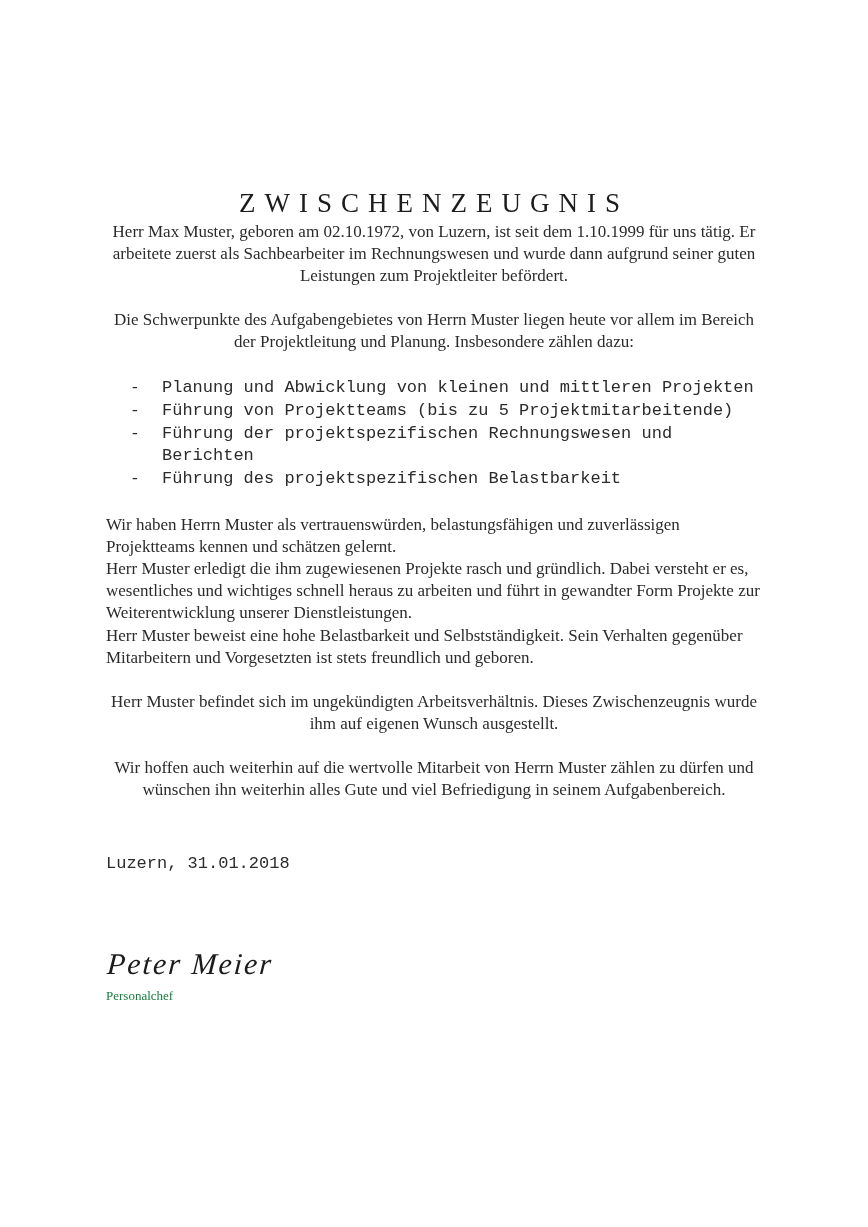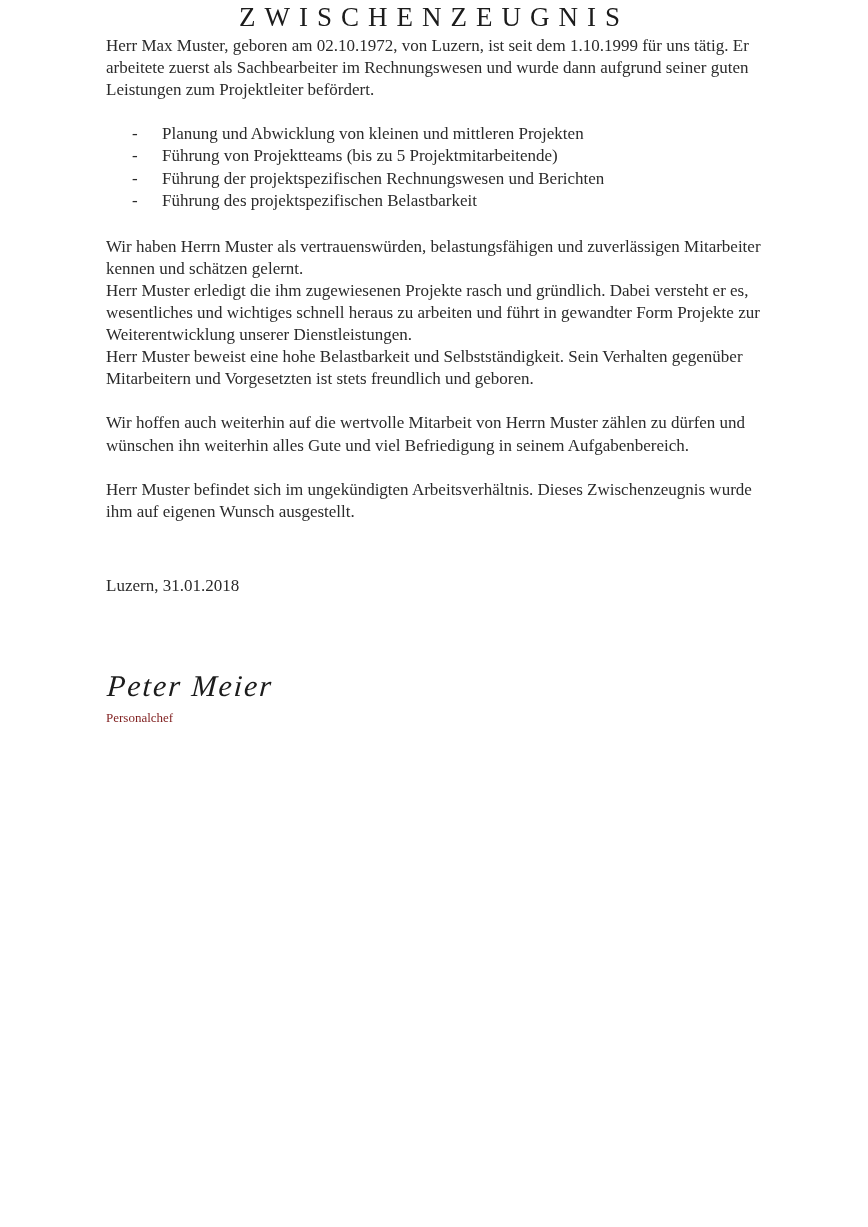--- a/index.html
+++ b/index.html
@@ -16,32 +16,34 @@
     box-sizing: border-box;
     padding: 0 106px;
     font-family: "Liberation Serif", "DejaVu Serif", serif;
     color: #2b2b2b;
     font-size: 17px;
     line-height: 1.3;
     overflow: hidden;
   }
   .doc-title {
     margin: 0;
+    padding-top: 186px;
     text-align: center;
     font-size: 27px;
     font-weight: 400;
     letter-spacing: 9px;
     color: #1c1c1c;
     font-family: "Liberation Serif", "DejaVu Serif", serif;
   }
   .body-start {
     margin-top: 68px;
   }
   p.para {
     margin: 0 0 22px 0;
+    text-align: center;
   }
   p.para-tight {
     margin: 0;
   }
   .para-group {
     margin: 0 0 22px 0;
   }
   .bullet-list {
     margin: 0 0 24px 0;
     padding: 0;
@@ -52,53 +54,56 @@
   }
   .bullet-marker {
     display: inline-block;
     width: 30px;
     text-align: left;
     margin-left: 26px;
     flex: 0 0 auto;
   }
   .bullet-text {
     flex: 1 1 auto;
+    font-family: Liberation Mono, monospace;
   }
   .date-line {
     margin: 52px 0 0 0;
+    font-family: Liberation Mono, monospace;
   }
   .signature-block {
     margin-top: 72px;
   }
   .signature-name {
     font-family: cursive;
     font-style: italic;
     font-size: 30px;
     letter-spacing: 2px;
     color: #1c1c1c;
     line-height: 1.1;
     transform: skewX(-4deg);
     transform-origin: left bottom;
     display: inline-block;
   }
   .signature-role {
     margin-top: 8px;
     font-size: 13px;
-    color: #7f1d1d;
+    color: #15803d;
   }
 </style>
 </head>
 <body>
 
 <div class="page">
 
   <h1 class="doc-title">ZWISCHENZEUGNIS</h1>
 
   <p class="para body-start">Herr Max Muster, geboren am 02.10.1972, von Luzern, ist seit dem 1.10.1999 für uns tätig. Er arbeitete zuerst als Sachbearbeiter im Rechnungswesen und wurde dann aufgrund seiner guten Leistungen zum Projektleiter befördert.</p>
 
+  <p class="para">Die Schwerpunkte des Aufgabengebietes von Herrn Muster liegen heute vor allem im Bereich der Projektleitung und Planung. Insbesondere zählen dazu:</p>
 
   <div class="bullet-list">
     <div class="bullet-row">
       <span class="bullet-marker">-</span>
       <span class="bullet-text">Planung und Abwicklung von kleinen und mittleren Projekten</span>
     </div>
     <div class="bullet-row">
       <span class="bullet-marker">-</span>
       <span class="bullet-text">Führung von Projektteams (bis zu 5 Projektmitarbeitende)</span>
     </div>
@@ -106,28 +111,28 @@
       <span class="bullet-marker">-</span>
       <span class="bullet-text">Führung der projektspezifischen Rechnungswesen und Berichten</span>
     </div>
     <div class="bullet-row">
       <span class="bullet-marker">-</span>
       <span class="bullet-text">Führung des projektspezifischen Belastbarkeit</span>
     </div>
   </div>
 
   <div class="para-group">
-    <p class="para-tight">Wir haben Herrn Muster als vertrauenswürden, belastungsfähigen und zuverlässigen Mitarbeiter kennen und schätzen gelernt.</p>
+    <p class="para-tight">Wir haben Herrn Muster als vertrauenswürden, belastungsfähigen und zuverlässigen Projektteams kennen und schätzen gelernt.</p>
     <p class="para-tight">Herr Muster erledigt die ihm zugewiesenen Projekte rasch und gründlich. Dabei versteht er es, wesentliches und wichtiges schnell heraus zu arbeiten und führt in gewandter Form Projekte zur Weiterentwicklung unserer Dienstleistungen.</p>
     <p class="para-tight">Herr Muster beweist eine hohe Belastbarkeit und Selbstständigkeit. Sein Verhalten gegenüber Mitarbeitern und Vorgesetzten ist stets freundlich und geboren.</p>
   </div>
 
+  <p class="para">Herr Muster befindet sich im ungekündigten Arbeitsverhältnis. Dieses Zwischenzeugnis wurde ihm auf eigenen Wunsch ausgestellt.</p>
+
   <p class="para">Wir hoffen auch weiterhin auf die wertvolle Mitarbeit von Herrn Muster zählen zu dürfen und wünschen ihn weiterhin alles Gute und viel Befriedigung in seinem Aufgabenbereich.</p>
-
-  <p class="para">Herr Muster befindet sich im ungekündigten Arbeitsverhältnis. Dieses Zwischenzeugnis wurde ihm auf eigenen Wunsch ausgestellt.</p>
 
   <p class="date-line">Luzern, 31.01.2018</p>
 
   <div class="signature-block">
     <div class="signature-name">Peter Meier</div>
     <div class="signature-role">Personalchef</div>
   </div>
 
 </div>
 

